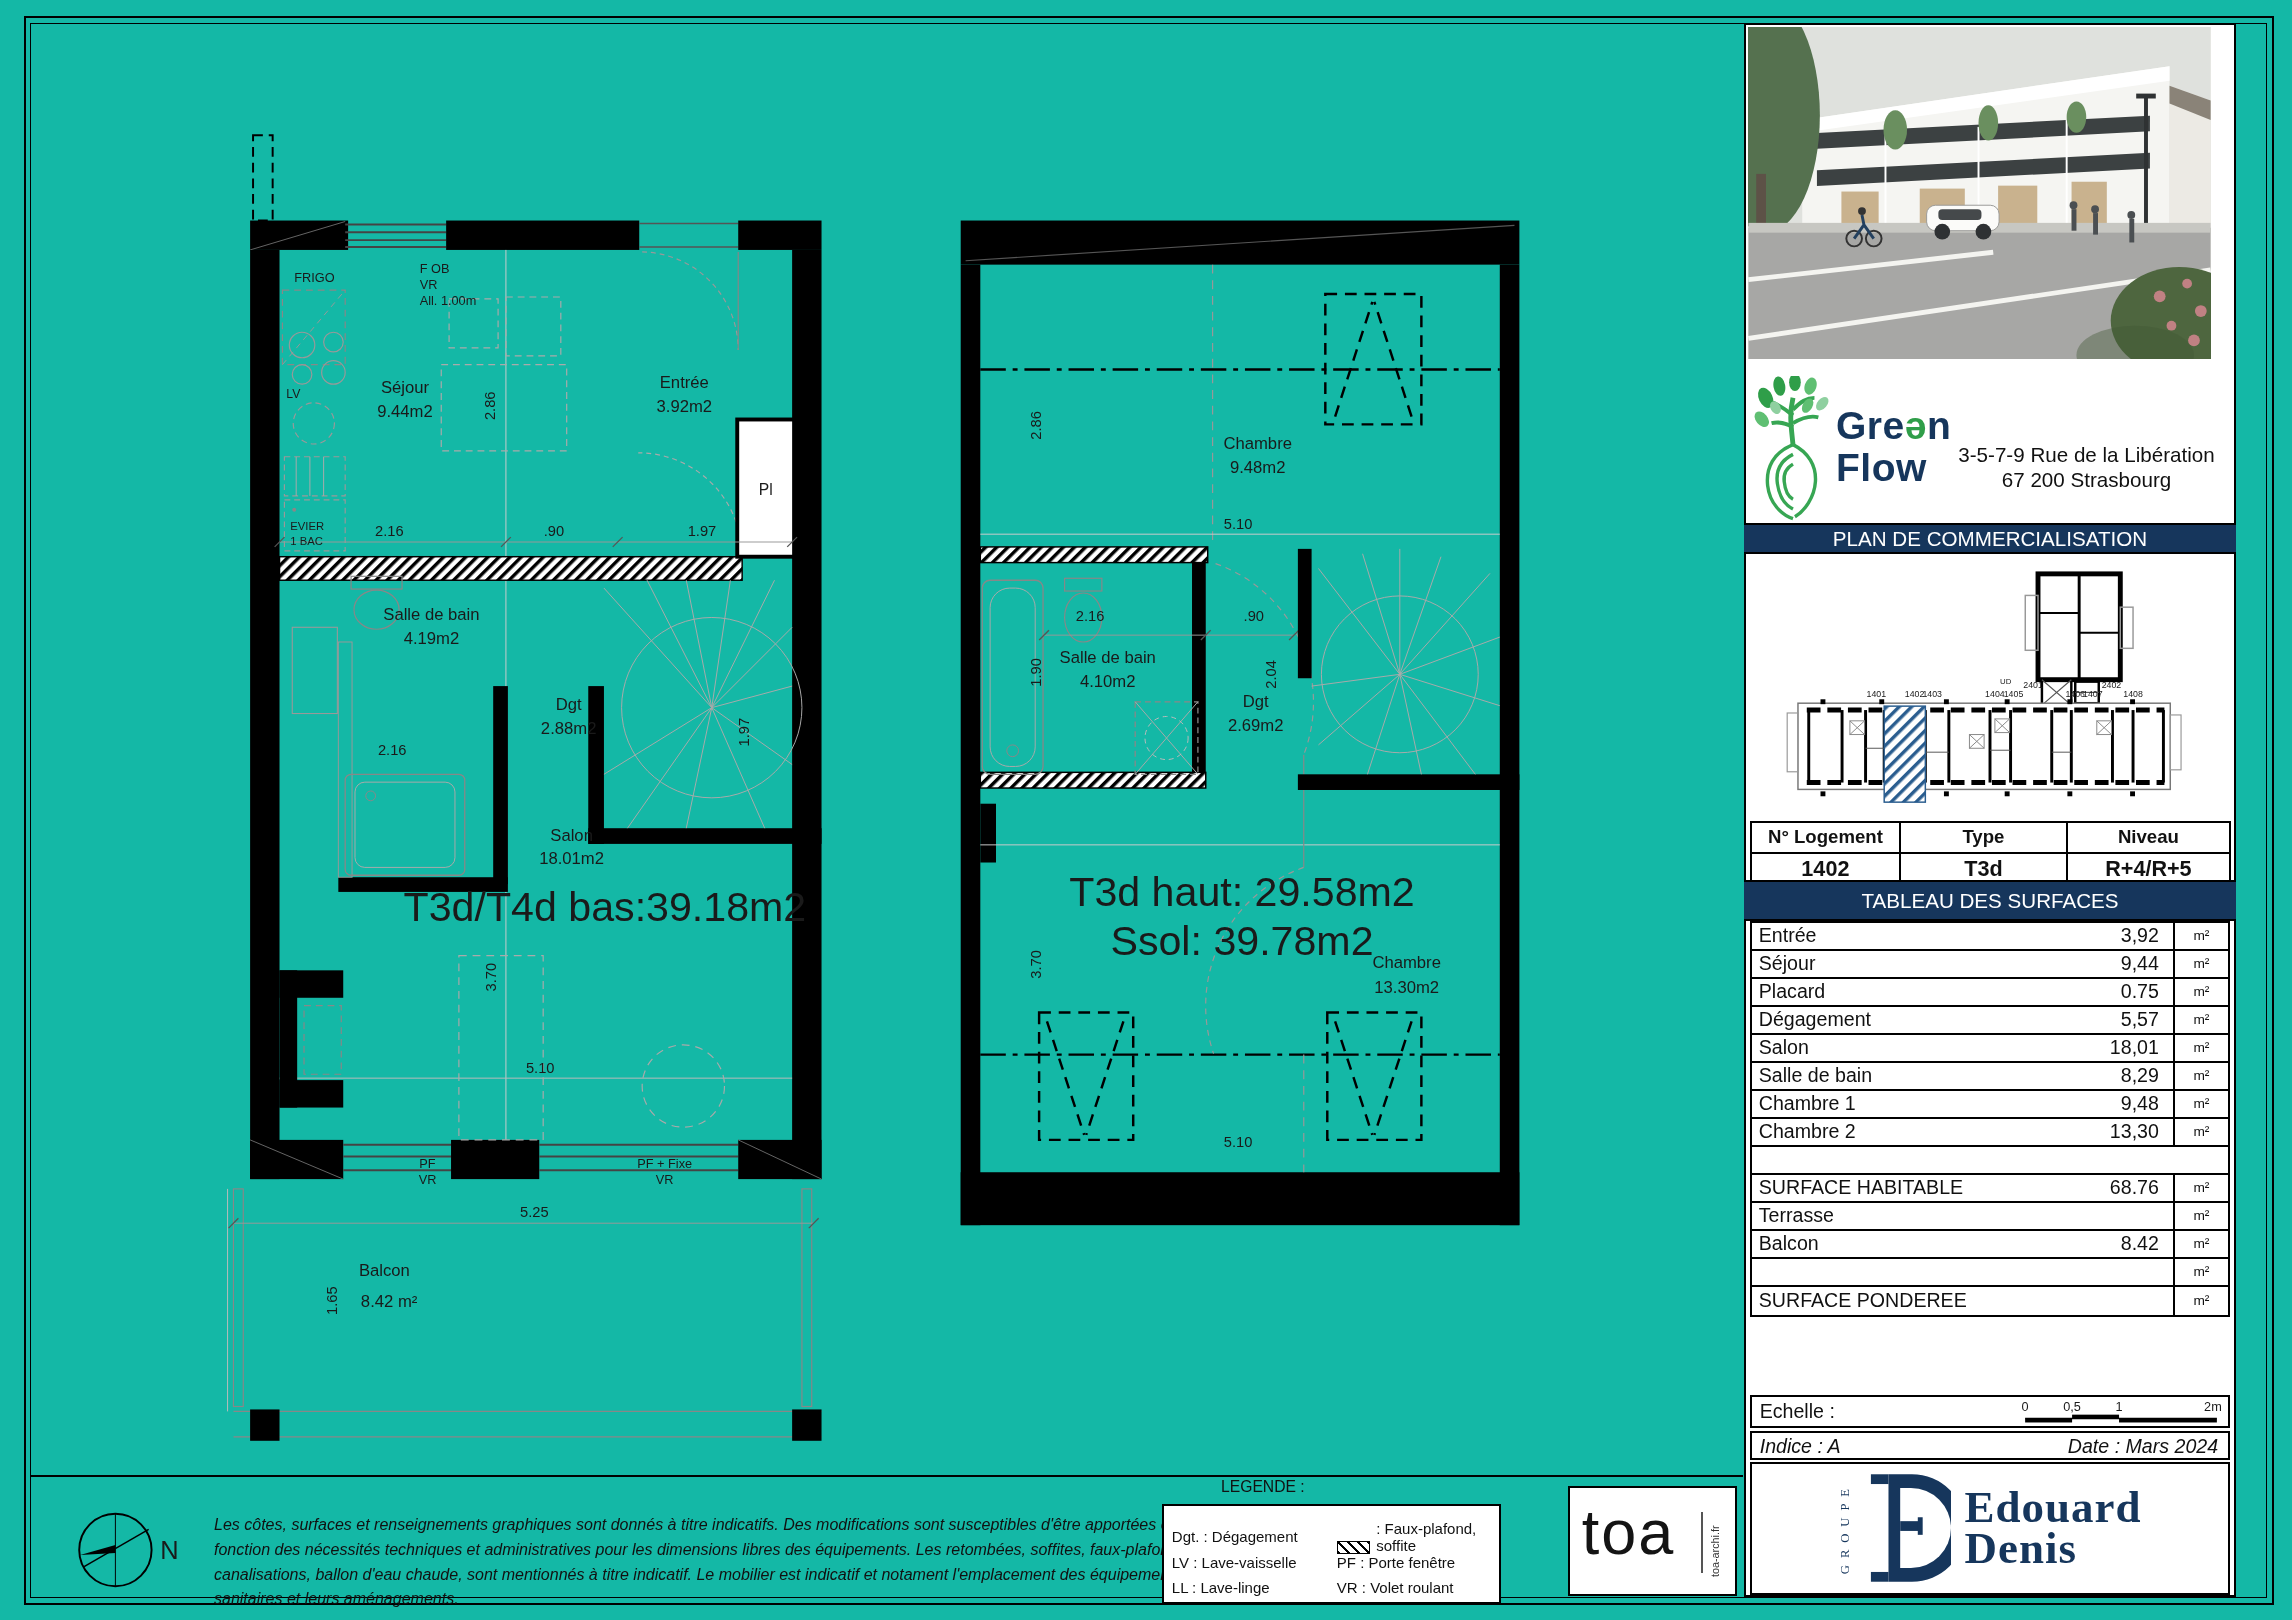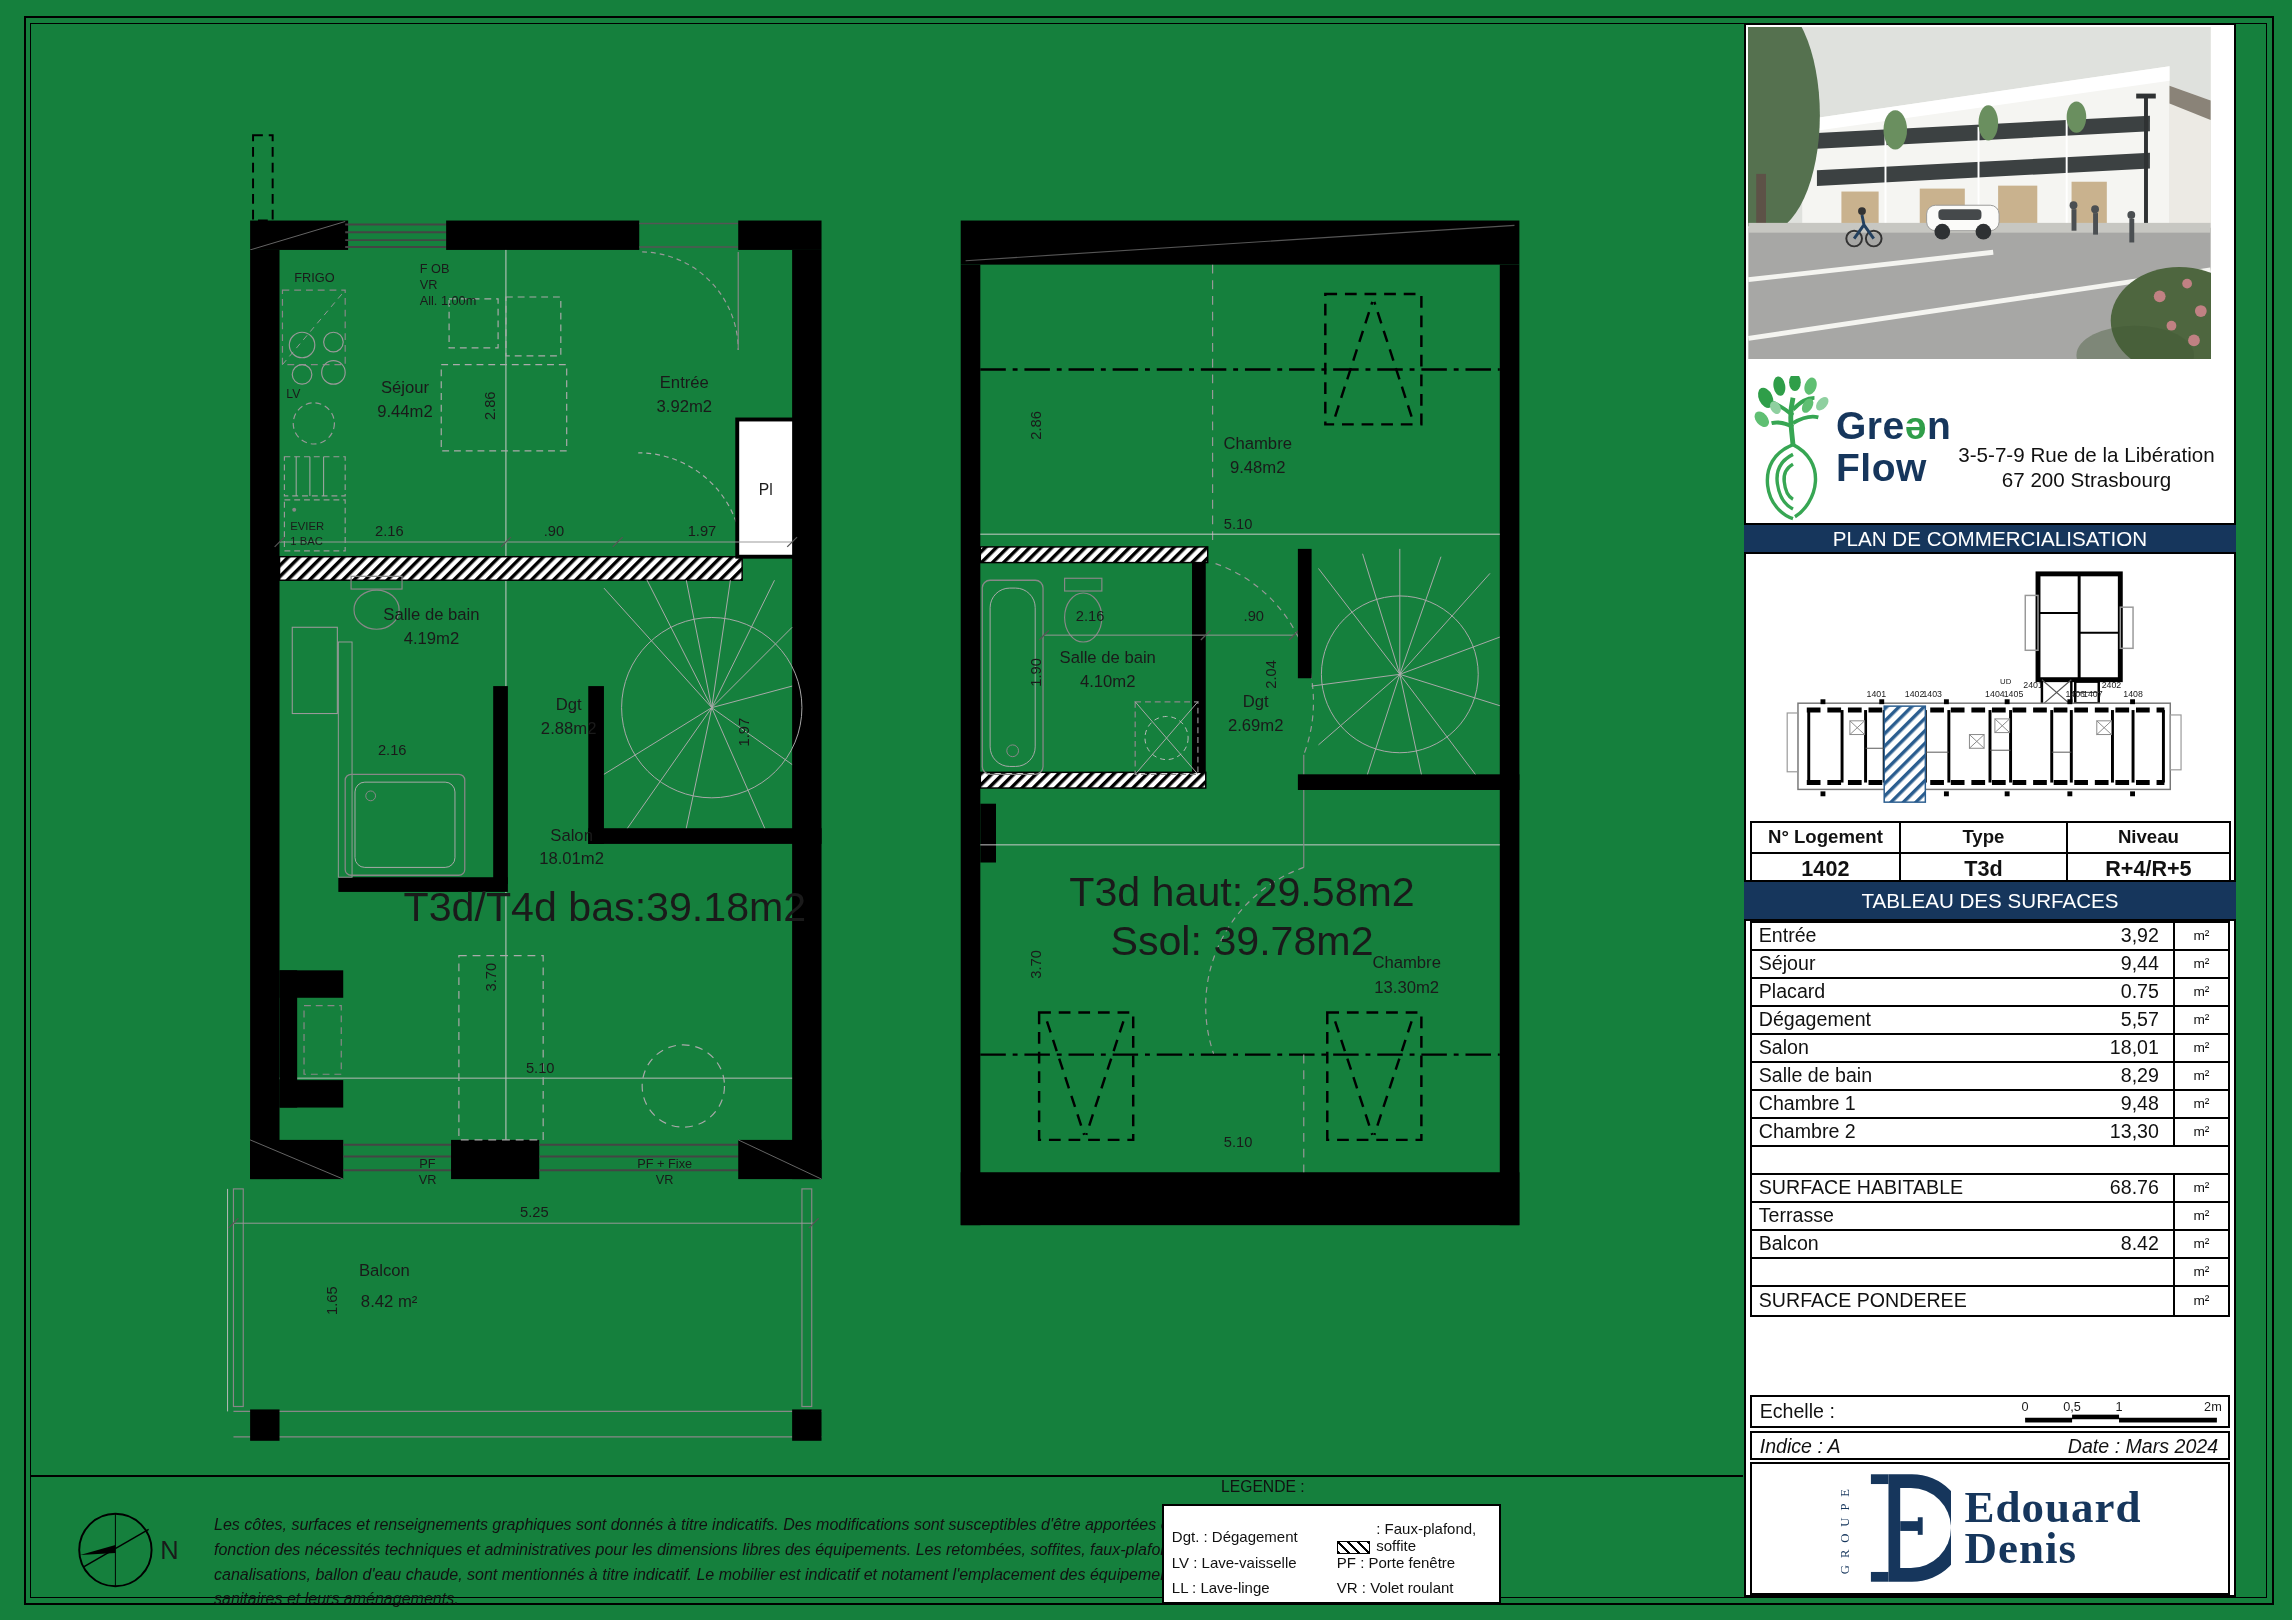--- a/index.html
+++ b/index.html
@@ -1,16 +1,16 @@
 <!DOCTYPE html>
 <html><head>
 <meta charset="utf-8">
 <style>
   html,body{margin:0;padding:0;background:#fff;}
-  #page{position:relative;width:2293px;height:1620px;background:#15803d;overflow:hidden;
+  #page{position:relative;width:2293px;height:1620px;background:#14b8a6;overflow:hidden;
         font-family:"Liberation Sans",sans-serif;color:#111;}
   .abs{position:absolute;}
   .frame{position:absolute;border:2px solid #000;box-sizing:border-box;background:transparent;}
   .frame2{position:absolute;border:1px solid #000;box-sizing:border-box;}
   .box{position:absolute;border:2px solid #000;box-sizing:border-box;background:#fff;}
   .navyband{background:#16365c;color:#fff;font-weight:normal;text-align:center;
             border-top:2px solid #000;border-bottom:2px solid #000;box-sizing:border-box;}
   svg text{font-family:"Liberation Sans",sans-serif;fill:#1a1a1a;}
   .lgt{position:absolute;display:grid;grid-template-columns:149px 167px 163px;}
   .lgt>div{border:2px solid #000;margin-left:-2px;margin-top:-2px;display:flex;align-items:center;justify-content:center;font-weight:bold;background:#fff;}
@@ -676,15 +676,20 @@
         </div>
     </div>
     <div class="legrow">
       <div class="legc1">LL : Lave-linge</div>
       <div class="legc2">
           <span>VR : Volet roulant</span>
         </div>
     </div>
   </div>
 
+  <div class="box" style="left:1568px;top:1486px;width:169px;height:110px;">
+    <span class="abs" style="left:11.8px;top:7.8px;font-size:63px;letter-spacing:2px;color:#141414;">toa</span>
+    <span class="abs" style="left:131px;top:23.5px;width:2px;height:61px;background:#555;"></span>
+    <span class="abs vtext" style="left:139px;top:19.6px;font-size:10.8px;color:#333;height:69px;">toa-archi.fr</span>
+  </div>
 
 </div>
 
 
 </body></html>

